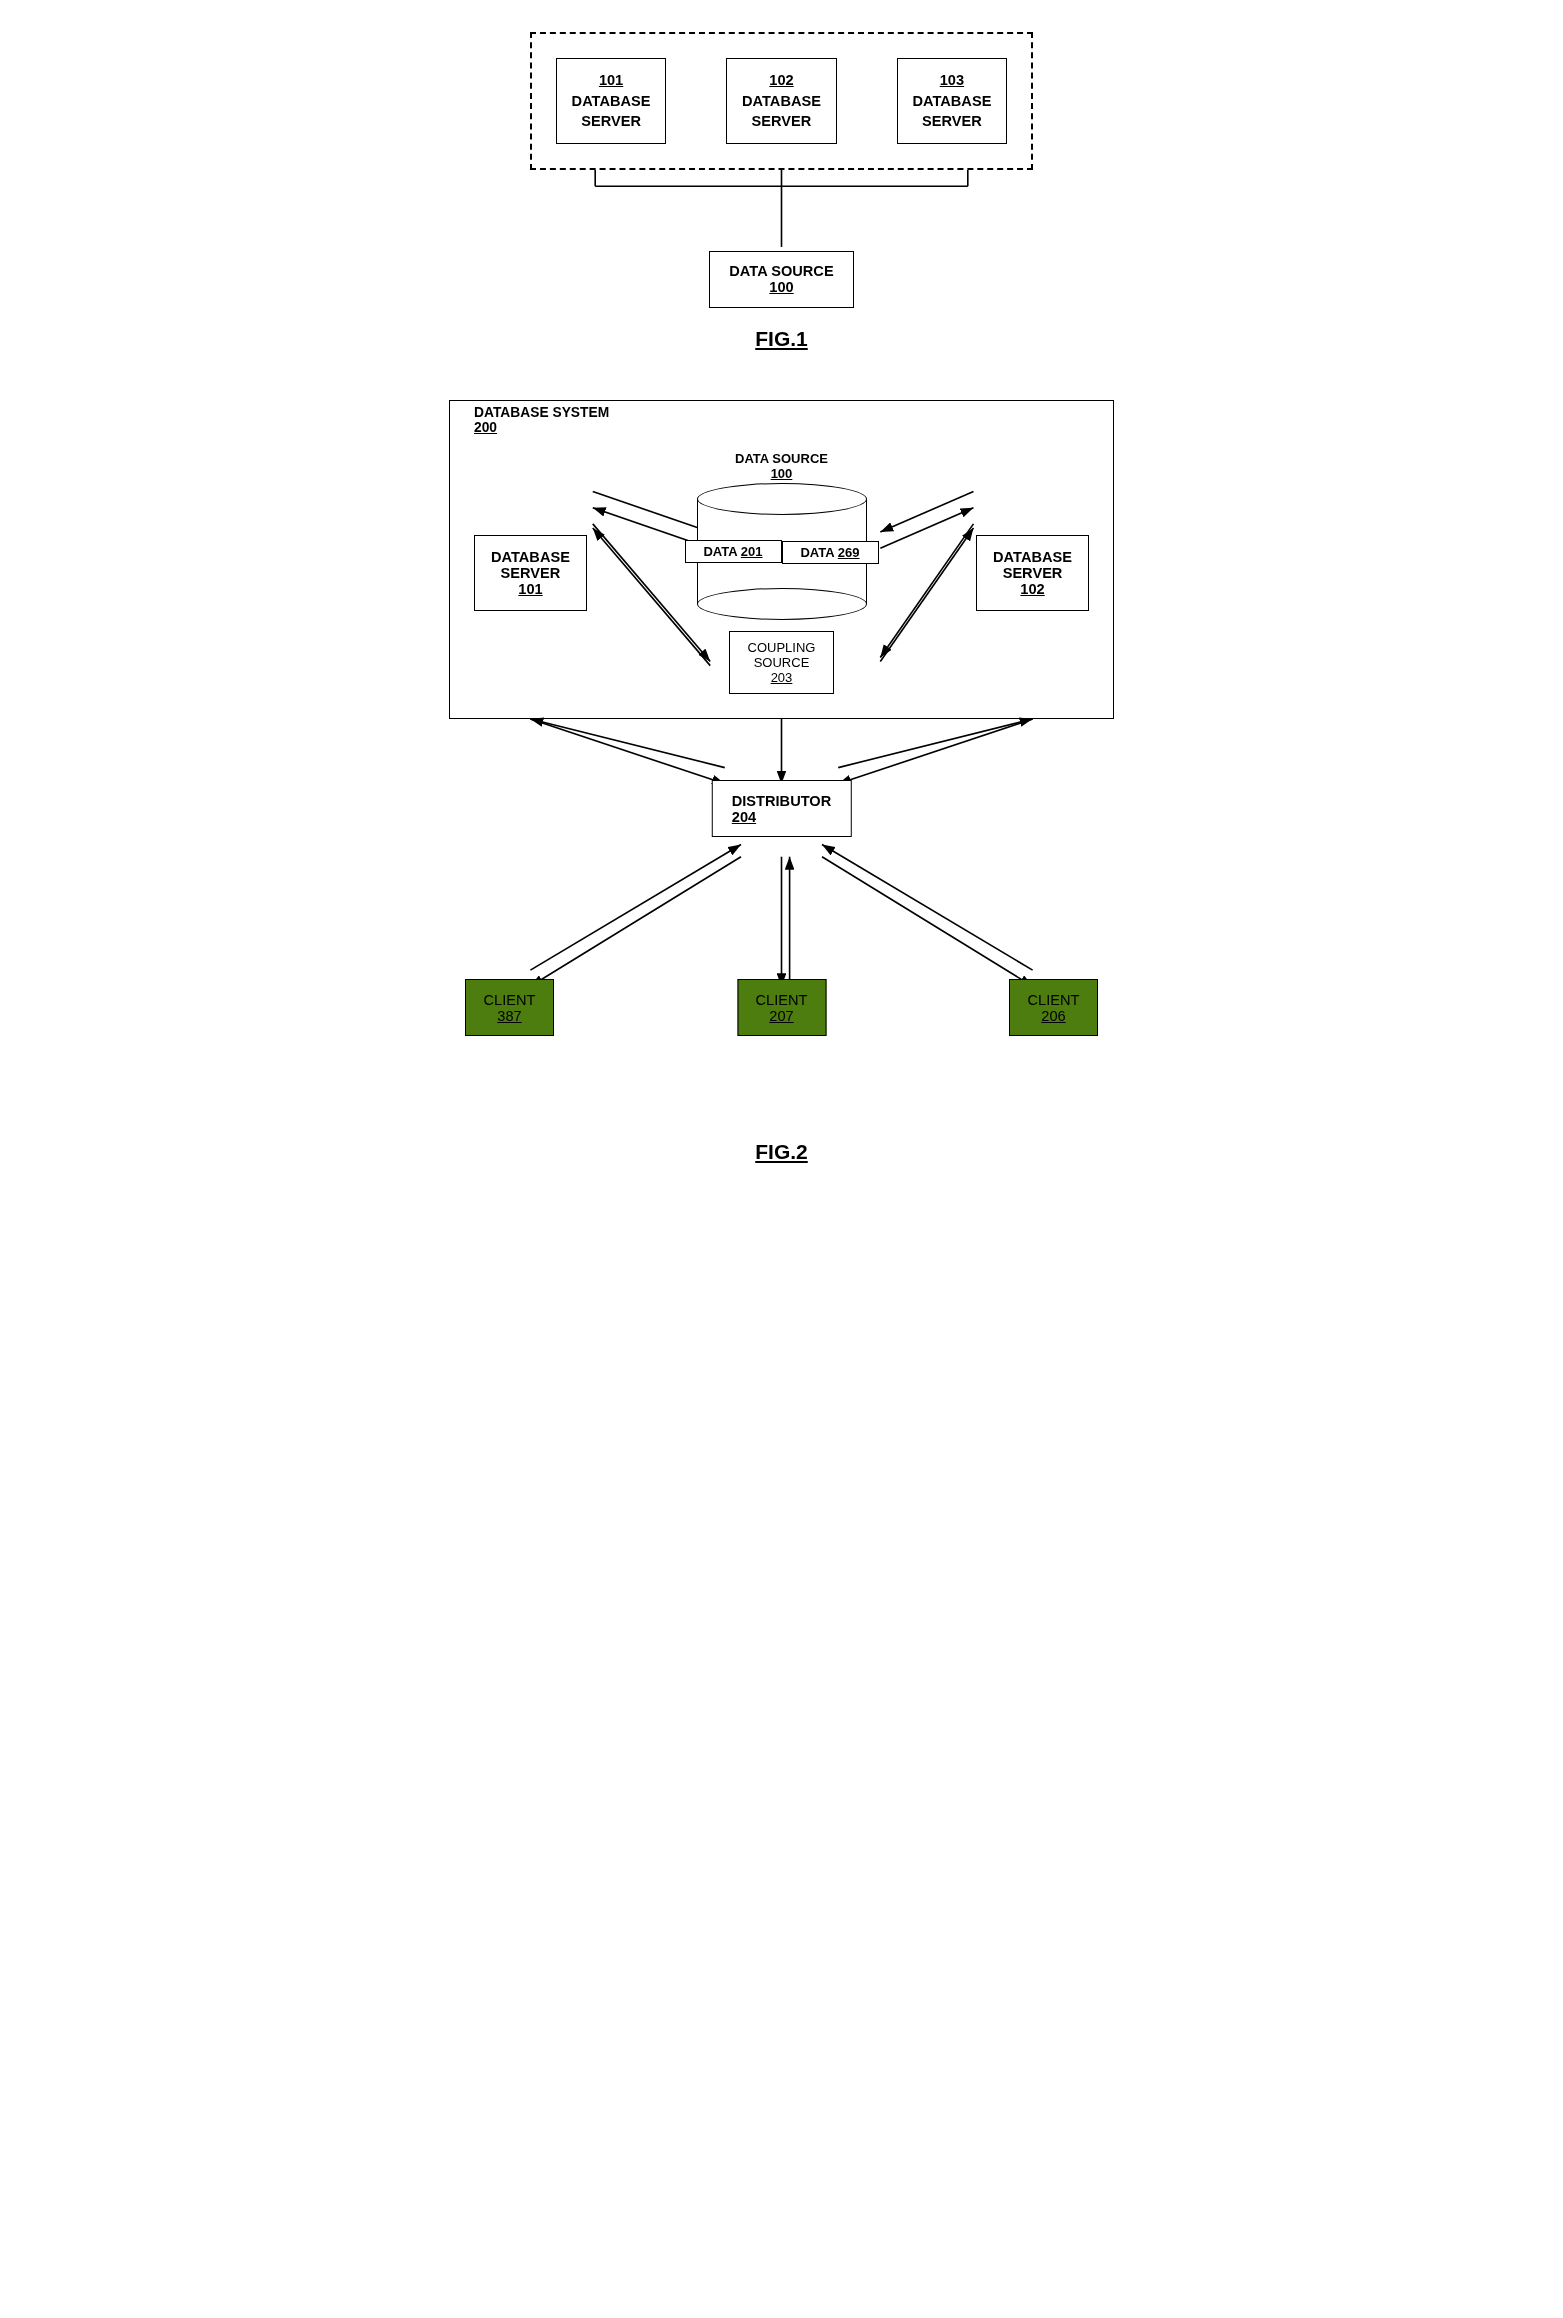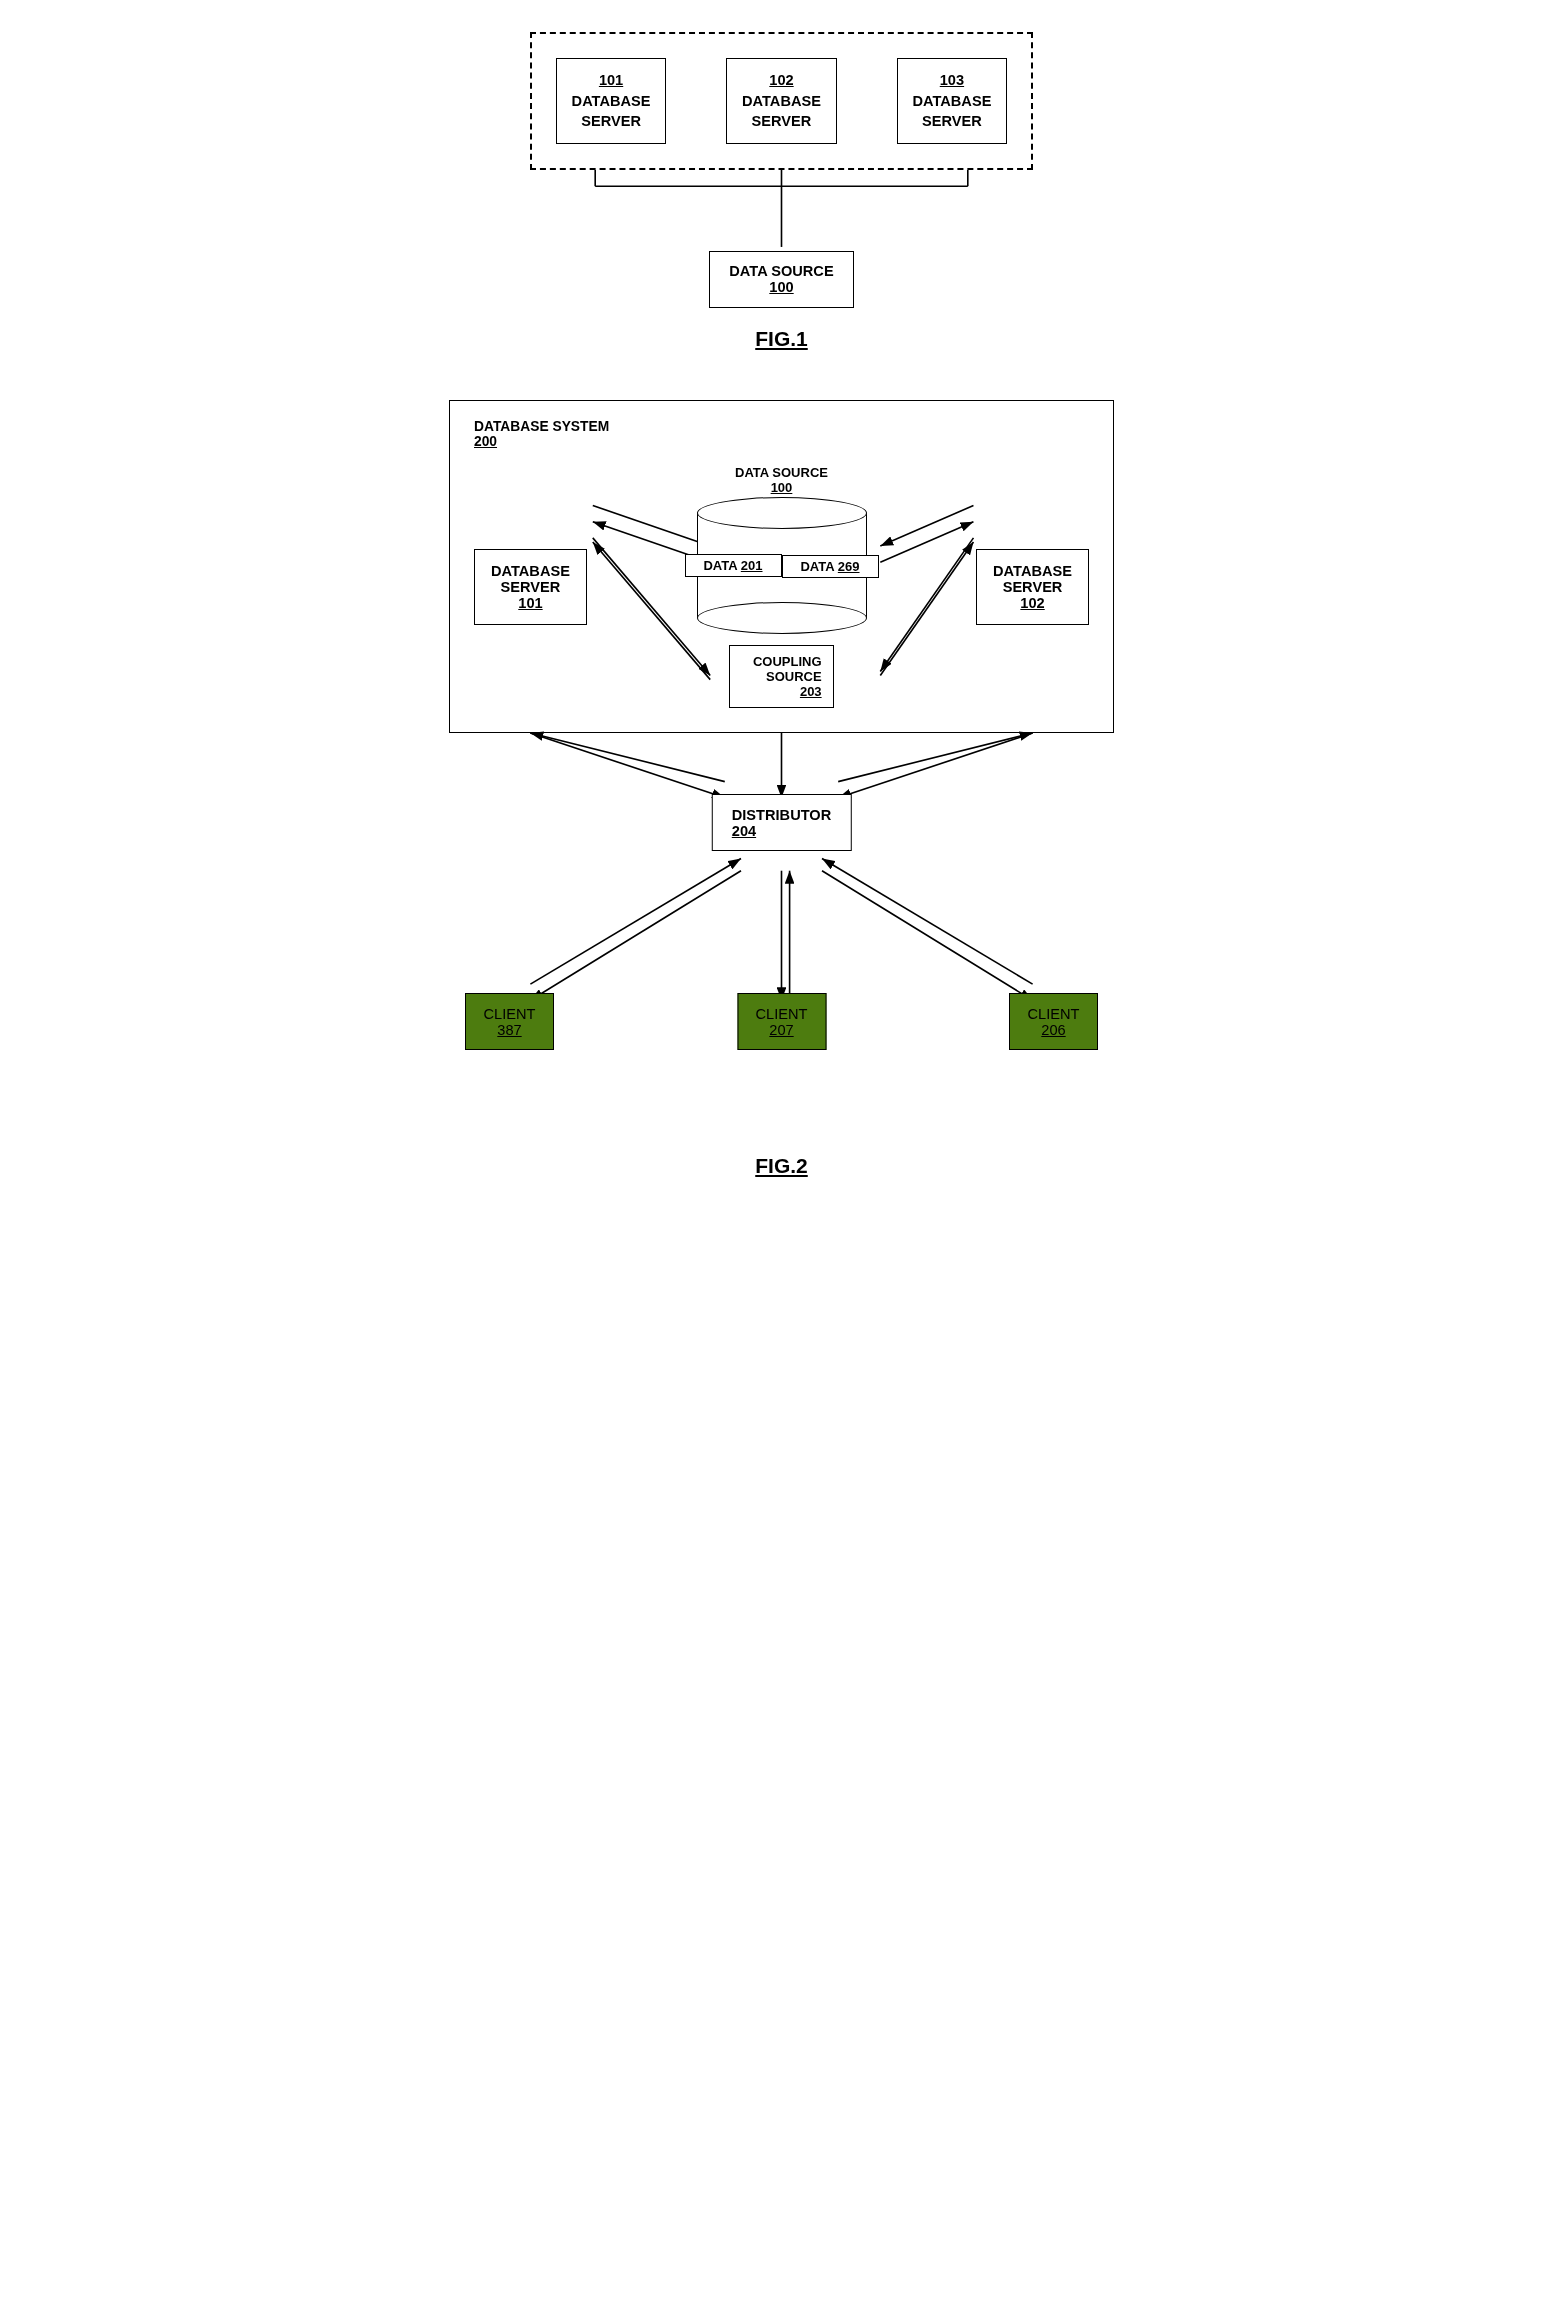--- a/index.html
+++ b/index.html
@@ -72,41 +72,41 @@
       width: 100%;
       display: flex;
       flex-direction: column;
       align-items: center;
     }
 
     .fig2-outer-box {
       border: 1.6px solid #000;
       width: 100%;
       max-width: 665px;
-      padding: 18px 24px 24px 24px;
+      padding: 4px 24px 24px 24px;
       position: relative;
     }
 
     .data-chip {
       border: 1.6px solid #000;
       padding: 3.2px 11.4px;
       font-size: 13px;
       font-weight: bold;
       background: #fff;
       margin: 2.4px 0;
       text-align: center;
       min-width: 97px;
     }
 
     .coupling-box {
       border: 1.6px solid #000;
       padding: 8px 11.4px;
-      text-align: right;
+      text-align: center;
       font-size: 13px;
-      font-weight: bold;
+      font-weight: normal;
       background: #fff;
       min-width: 105px;
       margin-top: 8px;
     }
 
     .db-server-box {
       border: 1.6px solid #000;
       padding: 13px 16px;
       text-align: center;
       font-size: 14.6px;

